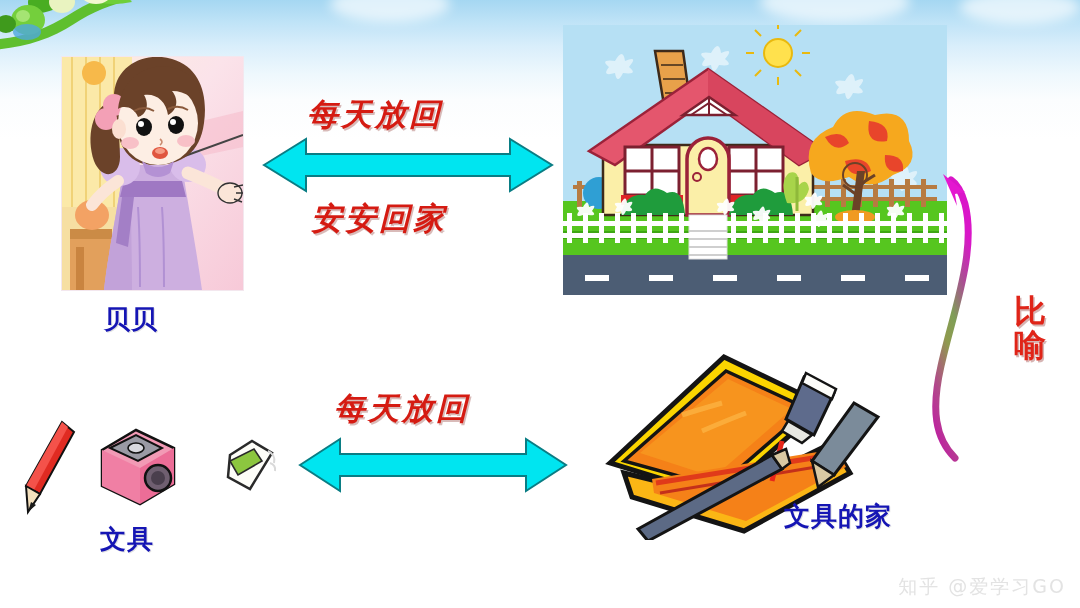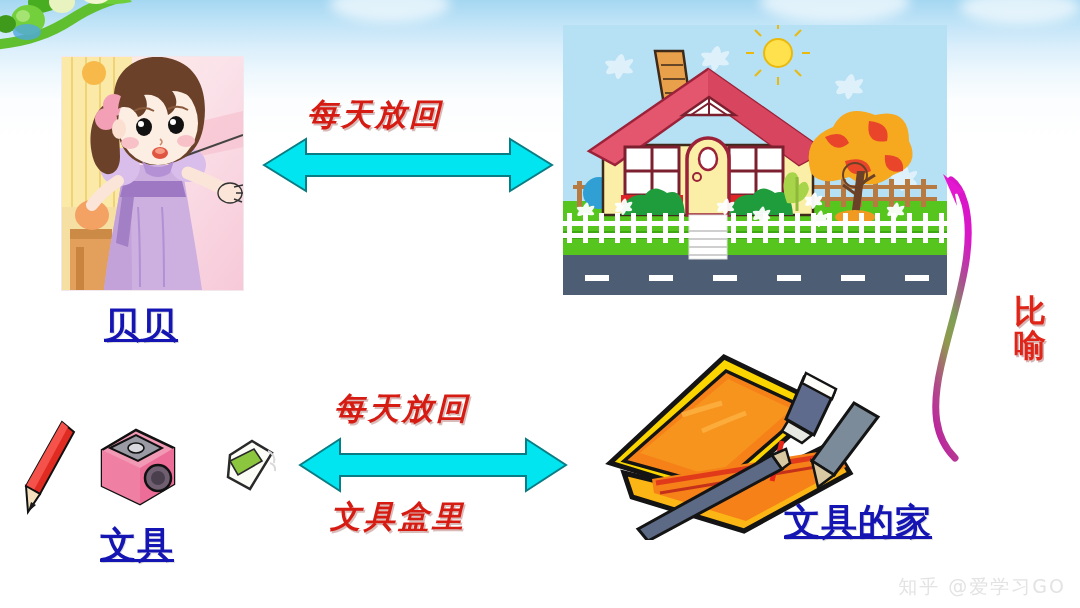--- a/index.html
+++ b/index.html
@@ -94,24 +94,23 @@
   
   .lbl {
     position: absolute;
     white-space: nowrap;
     font-family: "DejaVu Serif", "Liberation Serif", serif;
     font-weight: bold;
     line-height: 1;
   }
   .lbl-blue {
     color: #1515b4;
-    font-size: 36px;
+    font-size: 26px;
     letter-spacing: 1px;
     text-shadow: 1px 1px 0 rgba(0,0,0,0.12);
-    text-decoration: underline;
   }
   .lbl-red {
     color: #d51b12;
     font-size: 31px;
     letter-spacing: 3px;
     font-style: italic;
     text-shadow: 1.5px 1.5px 0 rgba(120,10,5,0.28);
   }
 
   .t-beibei        { left: 104px; top: 306px; }
@@ -470,24 +469,24 @@
 
   <div class="lbl lbl-blue t-beibei">贝贝</div>
 
 
   <div class="lbl lbl-blue t-wenju">文具</div>
 
   <div class="lbl lbl-blue t-wenju-home">文具的家</div>
 
   <div class="lbl lbl-red t-every-day-ping">每天放回</div>
 
+  <div class="lbl lbl-red t-anan-home">安安回家</div>
 
   <div class="lbl lbl-red t-every-day-put">每天放回</div>
 
-  <div class="lbl lbl-red t-in-pencil-box">文具盒里</div>
 
   <div class="t-biyu">
     <span>比</span>
     <span>喻</span>
   </div>
 
   <div class="watermark">知乎 @爱学习GO</div>
 
 </div>
 

